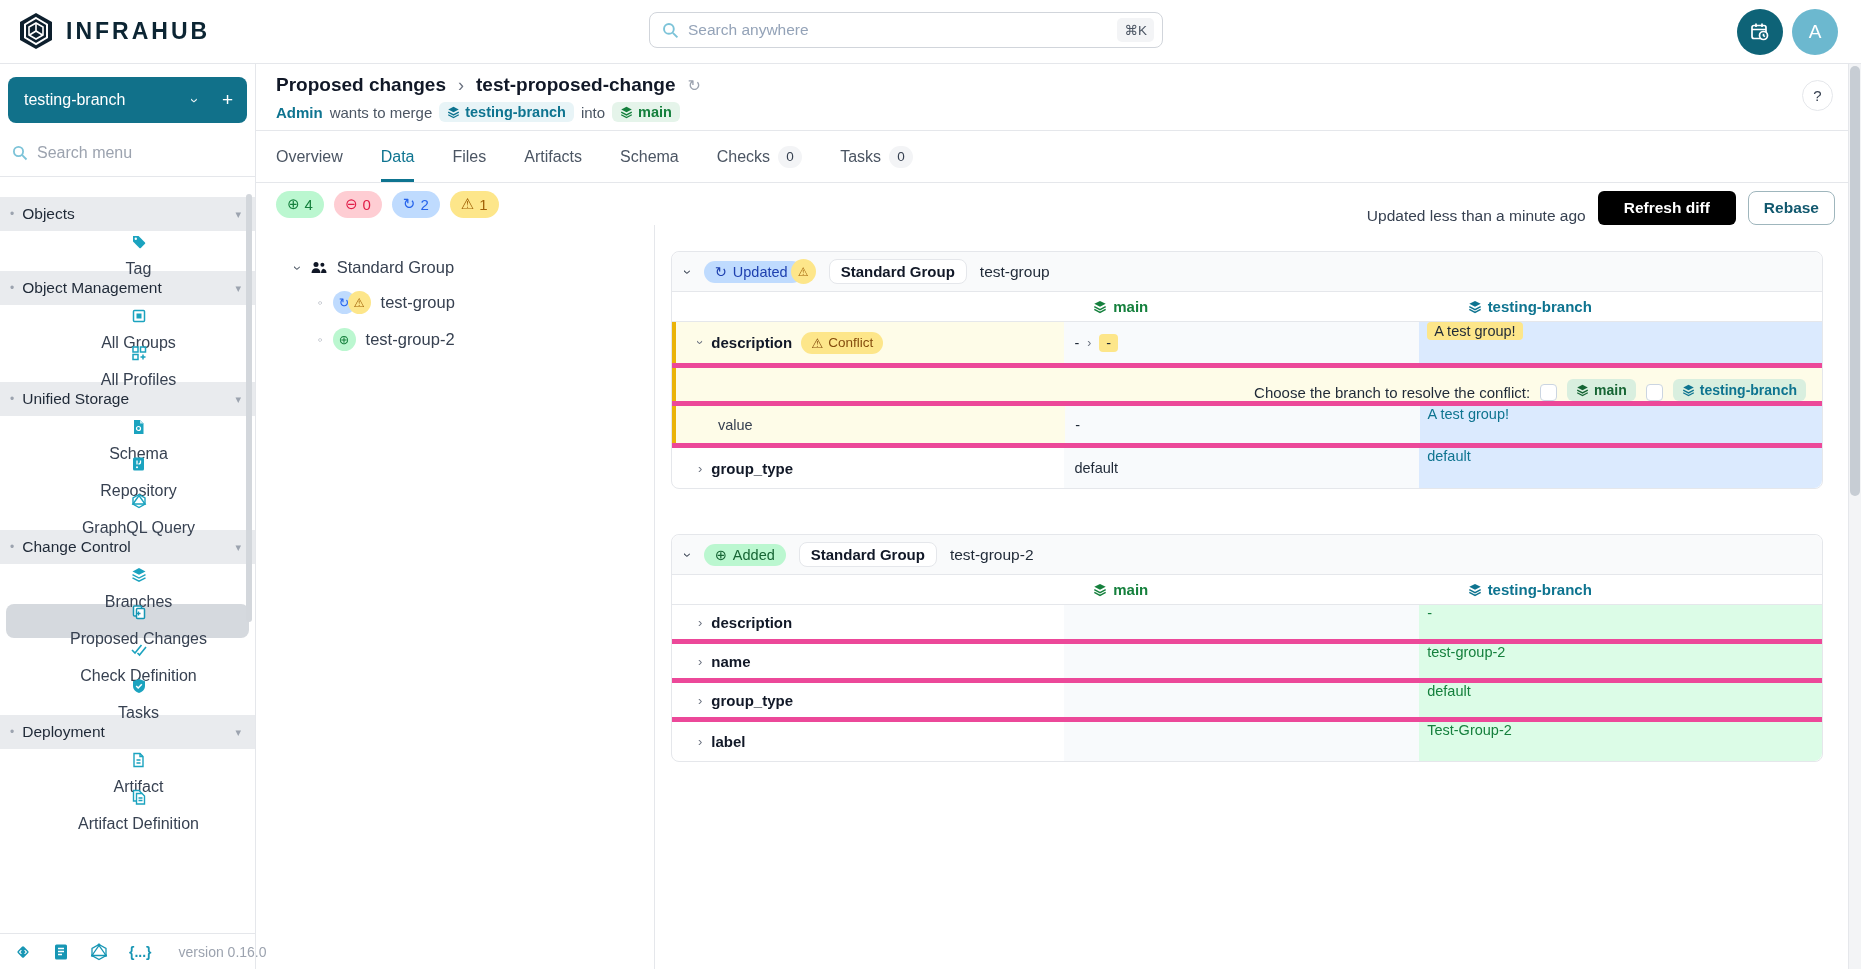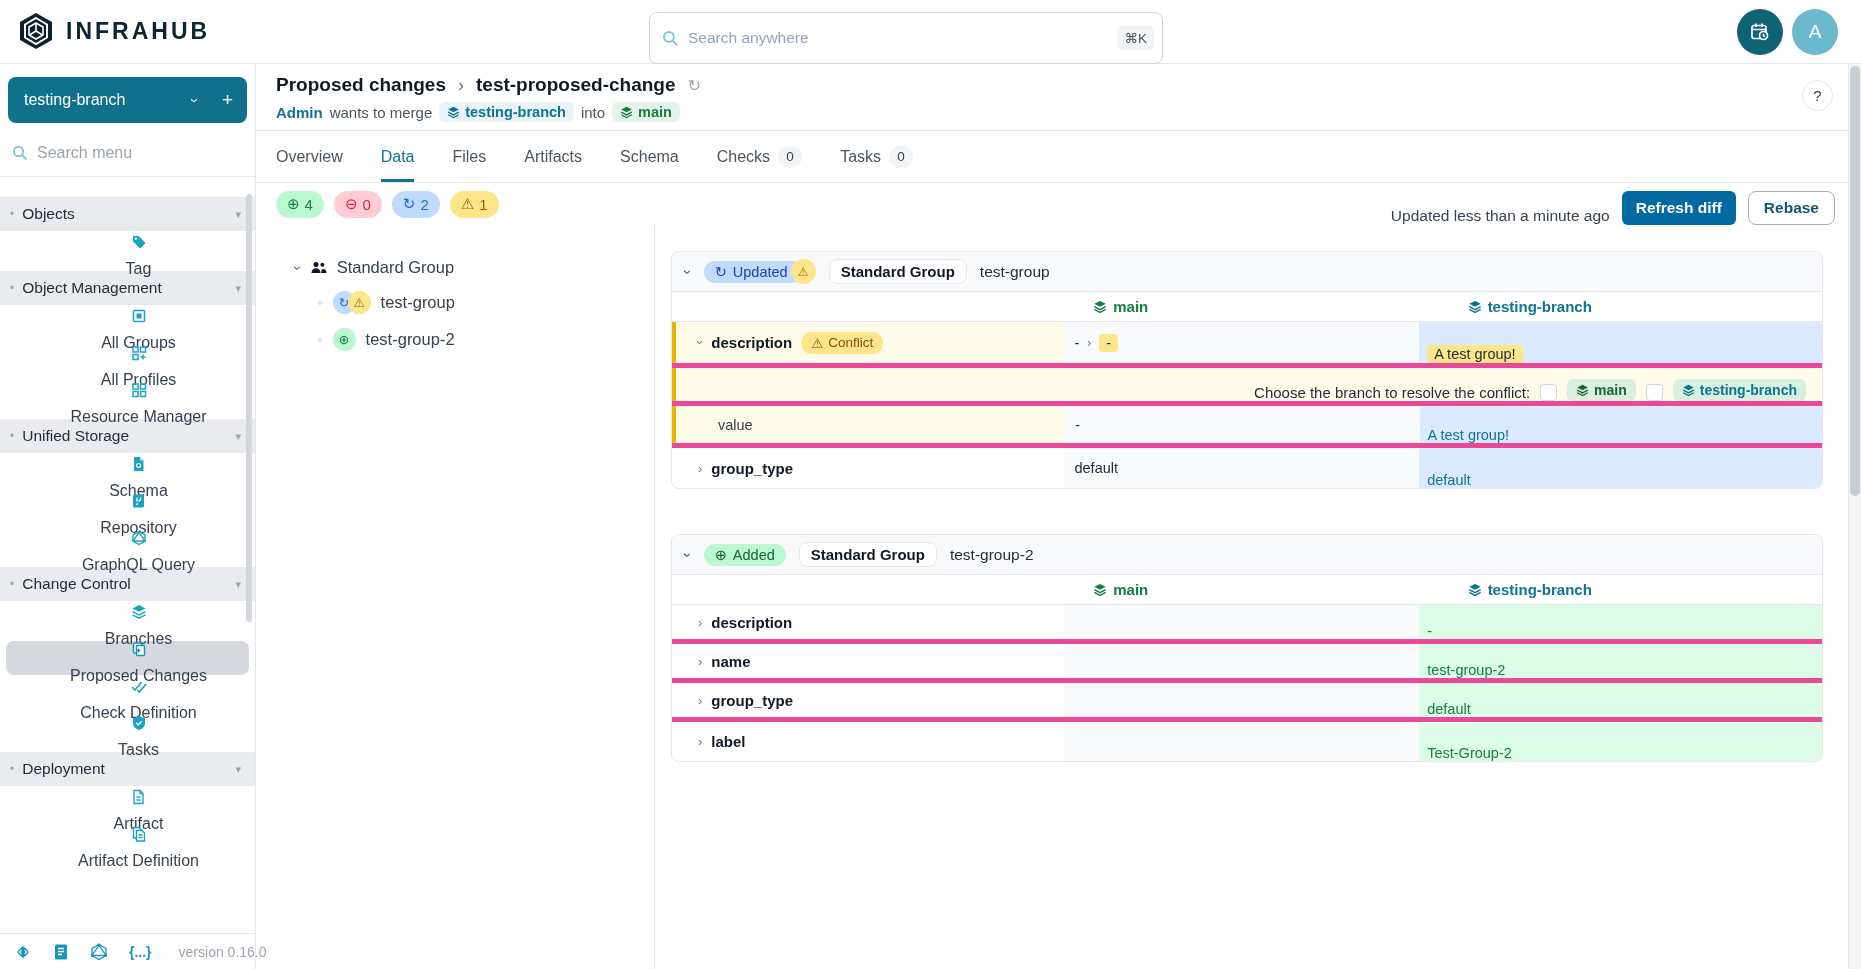--- a/index.html
+++ b/index.html
@@ -5,21 +5,21 @@
   * { margin:0; padding:0; box-sizing:border-box; }
   html,body { width:1861px; height:969px; overflow:hidden; background:#fff;
               font-family:"Liberation Sans", sans-serif; color:#1f2937; }
   .app { position:relative; width:1861px; height:969px; background:#fff; }
 
   
   .topbar { position:absolute; left:0; top:0; width:100%; height:64px; background:#fff;
             border-bottom:1px solid #e5e7eb; z-index:5; }
   .logo { position:absolute; left:16px; top:11px; display:flex; align-items:center; gap:10px; }
   .logo-text { font-size:23px; font-weight:800; letter-spacing:3px; color:#0c2533; }
-  .gsearch { position:absolute; left:649px; top:12px; width:514px; height:52px;
+  .gsearch { position:absolute; left:649px; top:12px; width:514px; height:36px;
              border:1px solid #d1d5db; border-radius:8px; display:flex; align-items:center;
              padding:0 8px 0 12px; gap:9px; background:#fff; }
   .gsearch input { flex:1; border:none; outline:none; font-size:15.5px; color:#374151;
                    font-family:"Liberation Sans", sans-serif; background:transparent; }
   .gsearch input::placeholder { color:#94a3b8; }
   .kbd { background:#f3f4f6; border-radius:5px; font-size:13.5px; color:#4b5563; padding:4px 7px; }
   .cal-btn { position:absolute; left:1737px; top:9px; width:46px; height:46px; border-radius:50%;
              background:#0e6377; display:flex; align-items:center; justify-content:center; cursor:pointer; }
   .avatar { position:absolute; left:1792px; top:9px; width:46px; height:46px; border-radius:50%;
             background:#6cb8cf; color:#fff; font-size:19px; display:flex; align-items:center;
@@ -84,22 +84,22 @@
   .toolbar { position:relative; height:42px; display:flex; align-items:center; gap:10px; padding-left:20px; }
   .counter { display:inline-flex; align-items:center; gap:5px; height:27px; border-radius:999px;
              padding:0 11px; font-size:15px; cursor:default; }
   .c-added { background:#bbf7d0; color:#15803d; }
   .c-removed { background:#fecdd3; color:#e11d48; }
   .c-updated { background:#bfdbfe; color:#2563eb; }
   .c-conflict { background:#fde68a; color:#a16207; }
   .toolbar-actions { position:absolute; right:26px; top:0; height:100%; display:flex;
                      align-items:flex-end; gap:12px; }
   .updated-text { font-size:15.5px; color:#374151; }
-  .btn-primary { background:#0369a1; color:#fff; border:none; font-weight:700; font-size:15.5px;
-                 padding:8px 14px; border-radius:6px; cursor:pointer; font-family:"Liberation Sans",sans-serif;margin-top:15px; }
+  .btn-primary { background:#000000; color:#fff; border:none; font-weight:700; font-size:15.5px;
+                 padding:8px 26px; border-radius:6px; cursor:pointer; font-family:"Liberation Sans",sans-serif;margin-top:15px; }
   .btn-outline { background:#fff; color:#11586e; font-weight:700; font-size:15.5px;
                  border:1px solid #9fb6bd; padding:7px 15px; border-radius:8px; cursor:pointer;
                  font-family:"Liberation Sans",sans-serif; }
 
   
   .content { position:absolute; left:0; right:0; top:161px; bottom:0; }
   .tree-panel { position:absolute; left:0; top:0; bottom:0; width:399px; border-right:1px solid #e5e7eb;
                 padding:33px 0 0 40px; background:#fff; }
   .tree-root { display:flex; align-items:center; gap:9px; }
   .tree-caret { color:#4b5563; font-size:14px; transform:rotate(90deg); cursor:pointer; }
@@ -134,21 +134,21 @@
   .ch-main { width:375px; display:flex; align-items:center; gap:6px; padding-left:8px;
              color:#15803d; font-weight:700; font-size:15px; }
   .ch-branch { width:363px; display:flex; align-items:center; gap:6px; padding-left:8px;
                color:#0e7490; font-weight:700; font-size:15px; }
 
   .drow { display:flex; align-items:stretch; border-bottom:5px solid #ec4899; position:relative; }
   .drow:last-child { border-bottom:none; }
   .cell-field { width:414px; display:flex; align-items:center; gap:9px; padding-left:26px; }
   .cell-main { width:375px; background:#f8fafc; display:flex; align-items:center; gap:8px;
                padding-left:10px; font-size:14.5px; color:#1f2937; }
-  .cell-branch { width:426px; display:flex; align-items:flex-end; padding-left:8px; font-size:14.5px; }
+  .cell-branch { width:426px; display:flex; align-items:flex-start; padding-left:8px; font-size:14.5px; }
   .card1 .cell-branch { background:#dbeafe; color:#0e7490; }
   .card2 .cell-branch { background:#dcfce7; color:#15803d; }
   .fname { font-size:15px; font-weight:700; color:#111827; }
   .row-caret { color:#6b7280; font-size:13px; cursor:pointer; }
   .row-caret.open { transform:rotate(90deg); }
   .yellow-left::before { content:""; position:absolute; left:0; top:0; bottom:0; width:4px;
                          background:#eab308; }
   .conflict-field { background:#fefce8; }
   .conflict-pill { display:inline-flex; align-items:center; gap:5px; background:#fde68a;
                    color:#854d0e; border-radius:999px; padding:3px 10px; font-size:13.5px; }
@@ -273,31 +273,20 @@
       <div class="mitem">
         <span class="micon">
           <svg width="16" height="16" viewBox="0 0 16 16" fill="none" stroke="#1ba3bf" stroke-width="1.5">
               <rect x="2" y="2" width="5" height="5"></rect>
               <rect x="9.5" y="2" width="5" height="5"></rect>
               <rect x="2" y="9.5" width="5" height="5"></rect>
               <path d="M12 9.5v5 M9.5 12h5"></path>
             </svg>
         </span>
         <span class="milabel">All Profiles</span>
-      </div>
-      <div class="mitem">
-        <span class="micon">
-          <svg width="16" height="16" viewBox="0 0 16 16" fill="none" stroke="#1ba3bf" stroke-width="1.5">
-              <rect x="2" y="2" width="5" height="5"></rect>
-              <rect x="9.5" y="2" width="5" height="5"></rect>
-              <rect x="2" y="9.5" width="5" height="5"></rect>
-              <rect x="9.5" y="9.5" width="5" height="5"></rect>
-            </svg>
-        </span>
-        <span class="milabel">Resource Manager</span>
       </div>
 
       <div class="msection">
         <span class="mbullet">•</span>
         <span class="mlabel">Unified Storage</span>
         <span class="mcaret">▾</span>
       </div>
       <div class="mitem">
         <span class="micon">
           <svg width="15" height="16" viewBox="0 0 15 16">

